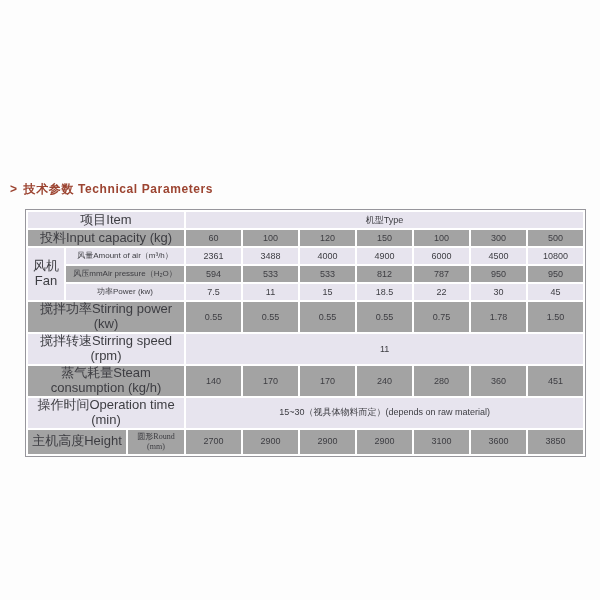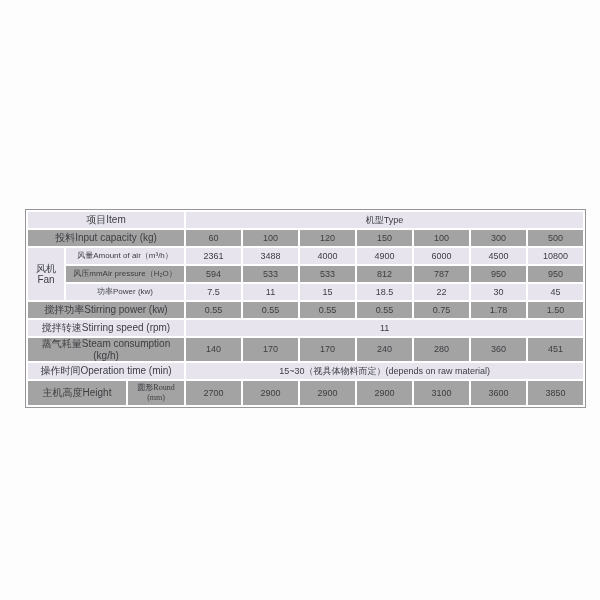--- a/index.html
+++ b/index.html
@@ -38,30 +38,33 @@
     vertical-align: middle;
     font-size: 9px;
     color: #3d3d42;
     padding: 0 2px;
     height: 16px;
     overflow: hidden;
     line-height: 1.15;
   }
   tr.lav td   { background: #e7e4ee; }
   tr.cream td { background: #a3a3a3; }
-  td.lbl    { font-size: 10px; }
+  td.lbl    { font-size: 13px; }
   td.sublbl { font-size: 8px; }
   tr.tall td { height: 24px; margin-left: 9px; }
   .twoline { display: block; font-size: 8px; line-height: 1.2; font-family: Liberation Serif, serif; }
 </style>
 </head>
 <body>
 
 <div class="page">
 
+  <div class="section-title">
+    <span class="chev">&gt;</span><span>技术参数 Technical Parameters</span>
+  </div>
 
   <table class="params">
     <colgroup>
       <col style="width:36px">
         <col style="width:60px">
         <col style="width:56px">
       <col style="width:55px">
         <col style="width:55px">
         <col style="width:55px">
         <col style="width:55px">

